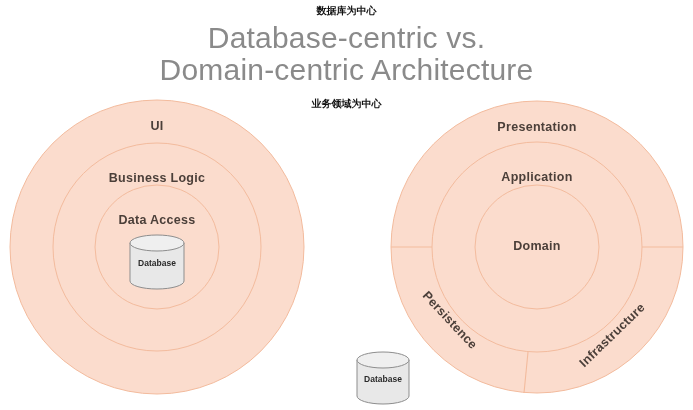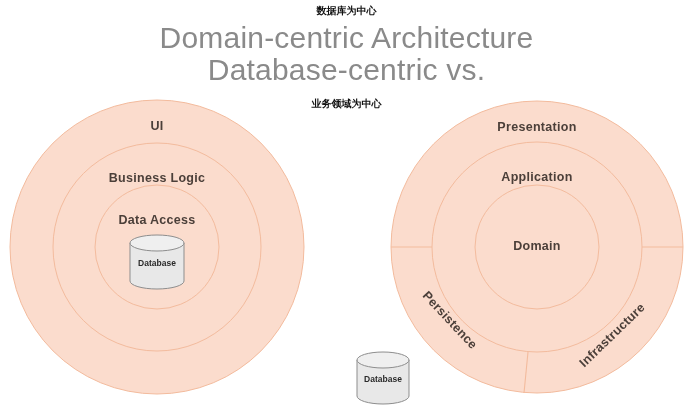--- a/index.html
+++ b/index.html
@@ -66,22 +66,22 @@
 </style>
 </head>
 <body>
 
 <div id="stage">
 
   <div class="title-block">
     <div class="cn-note cn-note-top">数据库为中心</div>
 
     <div class="main-title">
+      <span class="tl">Database-centric vs.</span>
       <span class="tl">Domain-centric Architecture</span>
-      <span class="tl">Database-centric vs.</span>
     </div>
 
     <div class="cn-note cn-note-bottom">业务领域为中心</div>
   </div>
 
   <svg class="diagram" viewBox="0 0 693 410">
 
     <g>
       <circle class="ring-fill" cx="157" cy="247" r="147"></circle>
       <circle class="ring-line" cx="157" cy="247" r="147"></circle>

